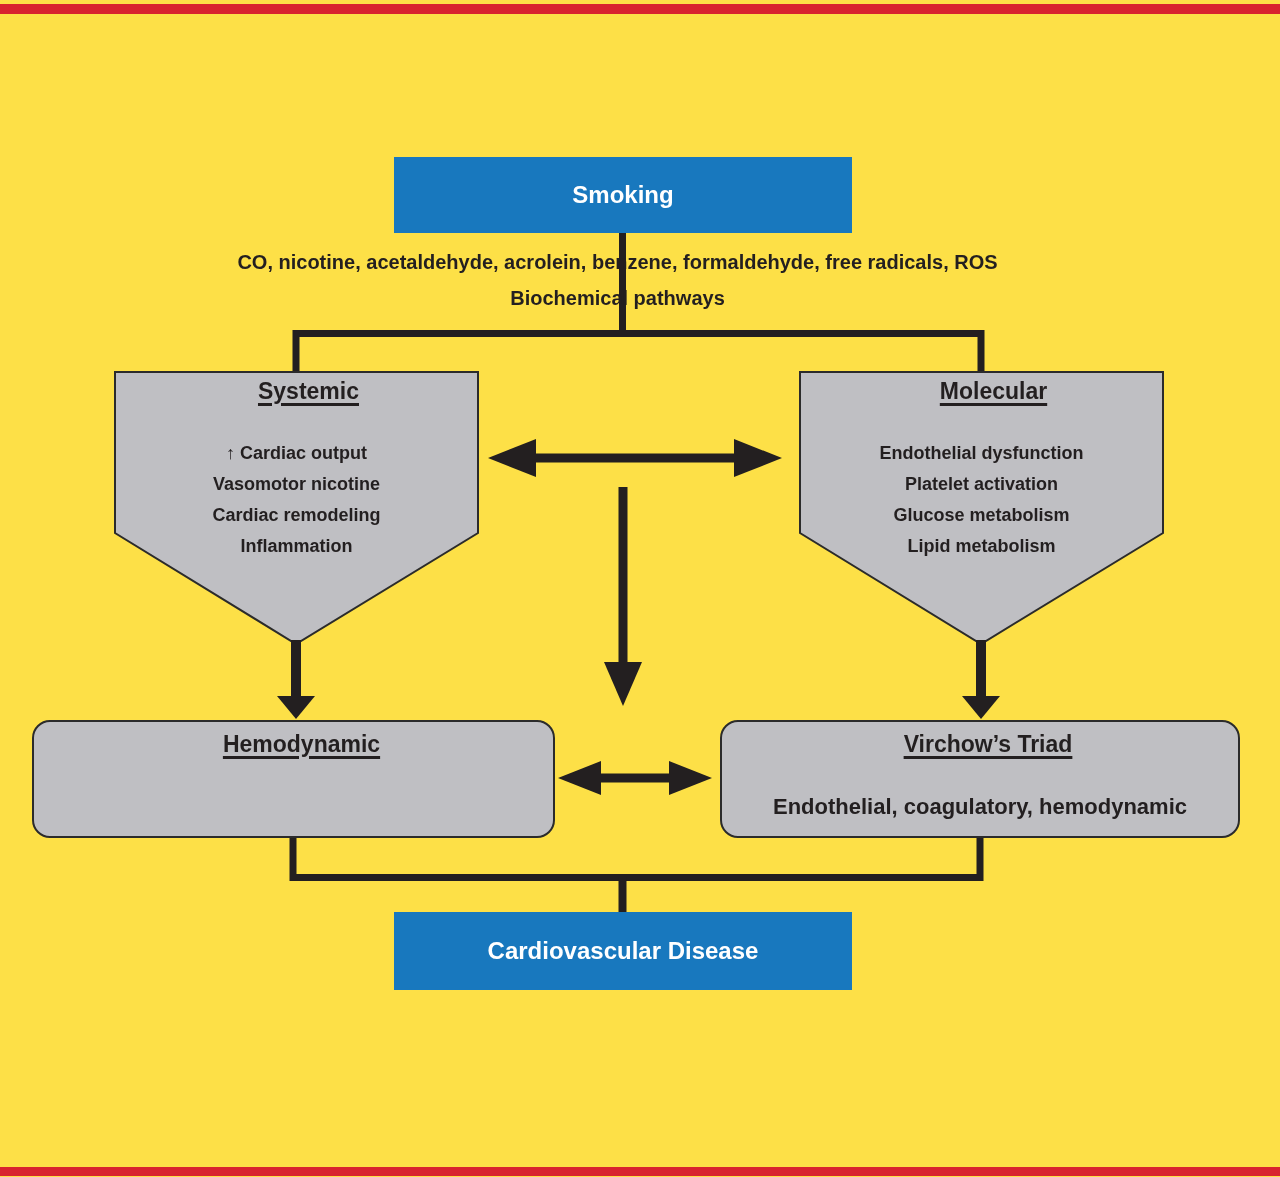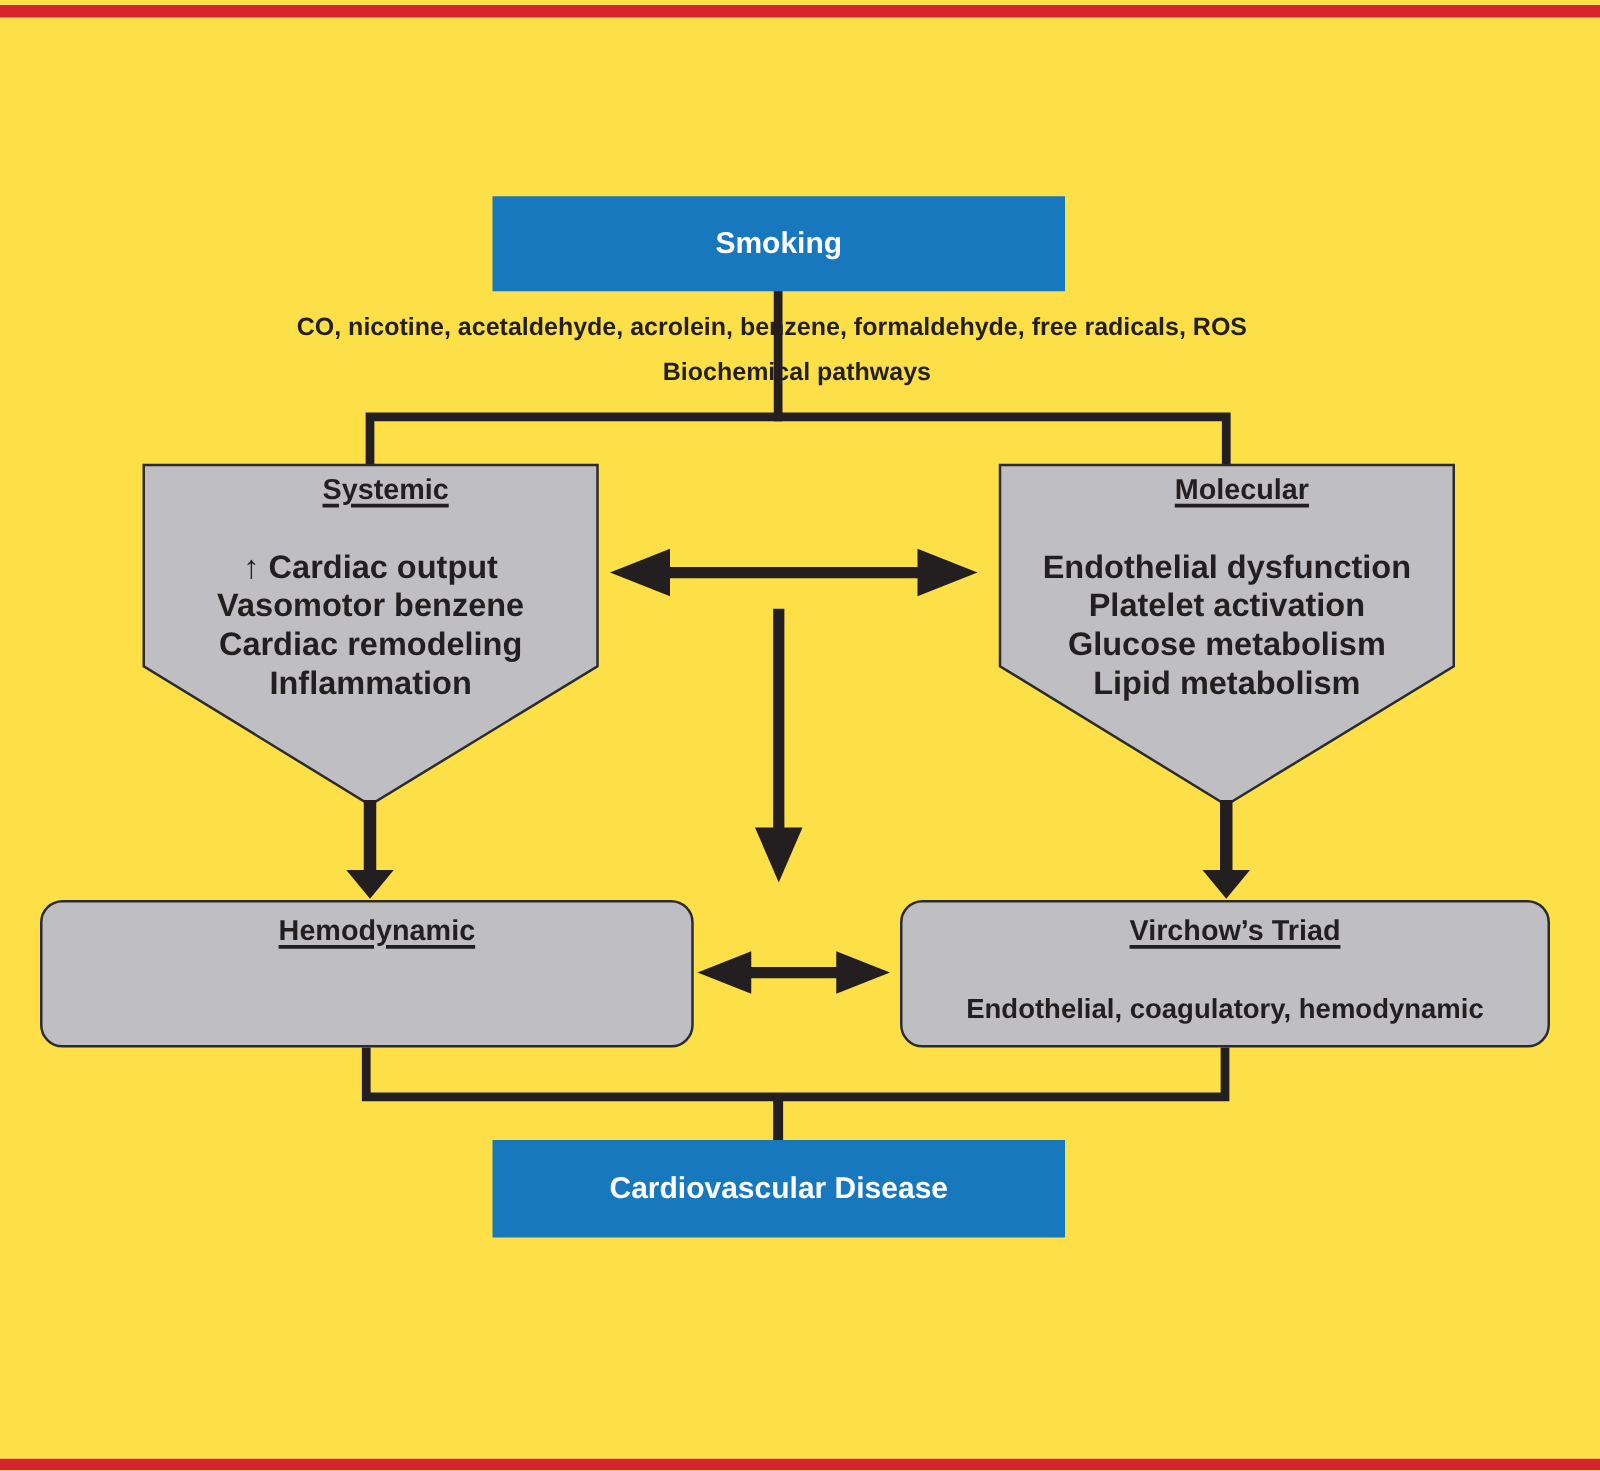--- a/index.html
+++ b/index.html
@@ -35,32 +35,32 @@
     color:#ffffff;font-weight:bold;font-size:24px;
   }
   .blue-box.smoking{top:157px;height:76px;}
   .blue-box.cvd{top:912px;height:78px;}
 
   .mediators{
     position:absolute;left:0;width:1235px;text-align:center;
     font-weight:bold;font-size:20px;
   }
   .mediators.chems{top:251px;}
-  .mediators.paths{top:287px;padding-left:20px;}
+  .mediators.paths{top:287px;}
 
   .pent-text{
     position:absolute;top:378px;width:363px;text-align:center;
   }
   .pent-text.left{left:115px;}
   .pent-text.right{left:800px;}
   .pent-title{
     font-weight:bold;font-size:23px;line-height:26px;
     text-decoration:underline;text-decoration-thickness:2.5px;text-underline-offset:4px;padding-left:24px;
   }
-  .pent-items{margin-top:34px;font-weight:bold;font-size:26px;line-height:31px;}
+  .pent-items{margin-top:34px;font-weight:bold;font-size:18px;line-height:31px;}
 
   .round-box{
     position:absolute;top:720px;height:118px;
     background:var(--box-gray);
     border:2px solid var(--shape-stroke);
     border-radius:18px;
     box-sizing:border-box;
   }
   .round-box.hemo{left:32px;width:523px;}
   .round-box.virch{left:720px;width:520px;}
@@ -130,21 +130,21 @@
     <span>Smoking</span>
   </div>
 
   <div class="mediators chems">CO, nicotine, acetaldehyde, acrolein, benzene, formaldehyde, free radicals, ROS</div>
   <div class="mediators paths">Biochemical pathways</div>
 
   <div class="pent-text left">
     <div class="pent-title">Systemic</div>
     <div class="pent-items">
       <div>↑ Cardiac output</div>
-      <div>Vasomotor benzene</div>
+      <div>Vasomotor nicotine</div>
       <div>Cardiac remodeling</div>
       <div>Inflammation</div>
     </div>
   </div>
 
   <div class="pent-text right">
     <div class="pent-title">Molecular</div>
     <div class="pent-items">
       <div>Endothelial dysfunction</div>
       <div>Platelet activation</div>

